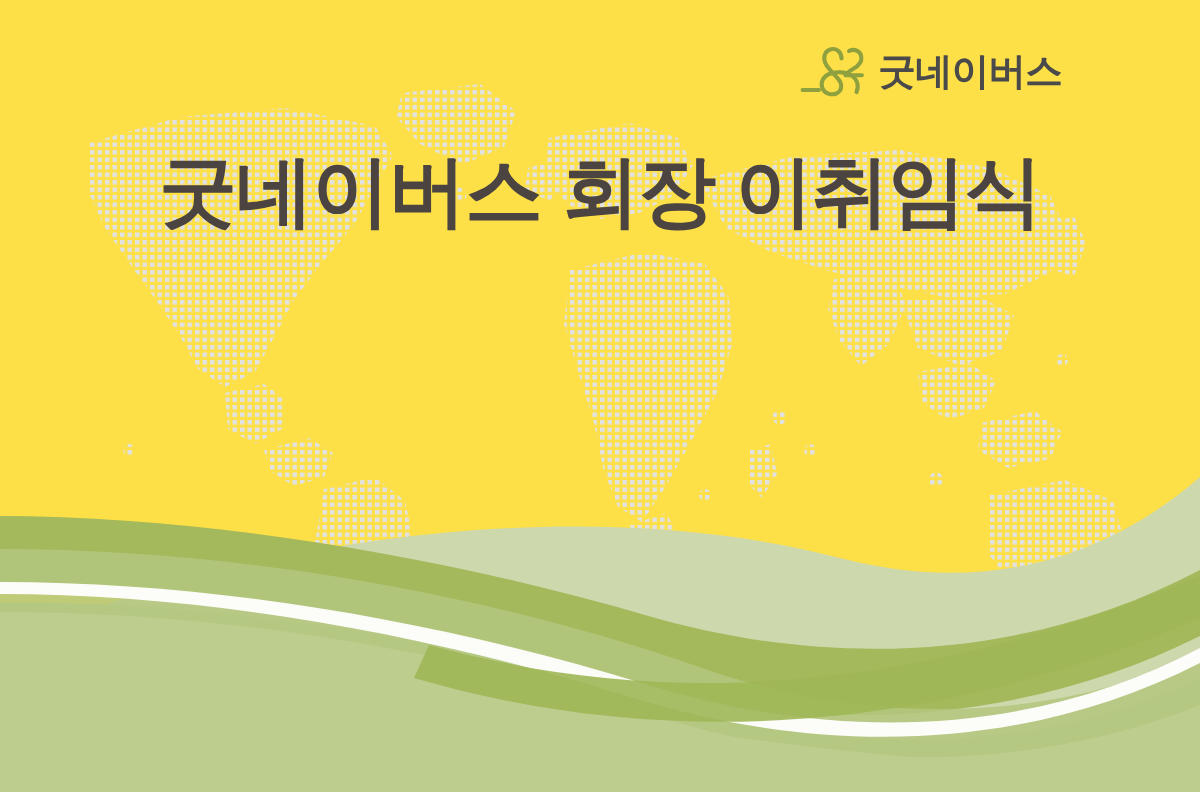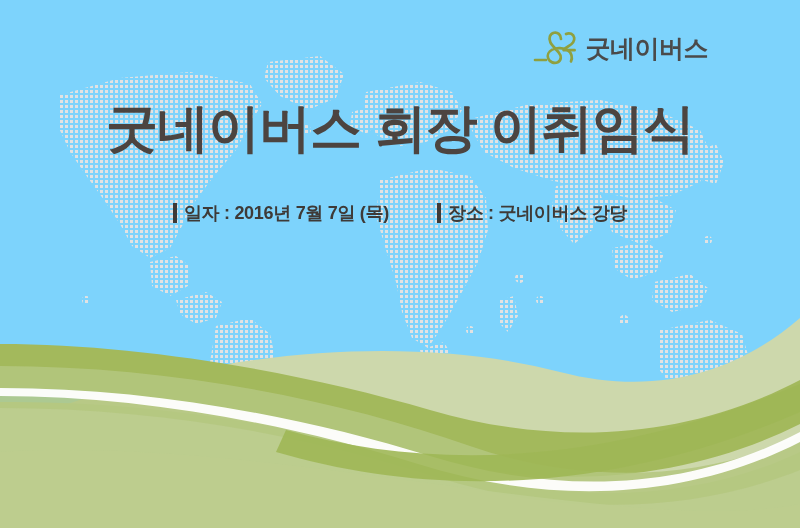--- a/index.html
+++ b/index.html
@@ -6,21 +6,21 @@
   html, body {
     width:800px; height:528px;
     font-family:"Liberation Sans", sans-serif;
     background:#ffffff;
     overflow:hidden;
   }
 
   .slide {
     position:relative;
     width:800px; height:528px;
-    background:#7dd3fc;
+    background:#fde047;
     overflow:hidden;
   }
 
   
   .map-layer {
     position:absolute;
     left:0; top:0;
     width:800px; height:528px;
     z-index:1;
     pointer-events:none;
@@ -199,24 +199,14 @@
                  C23.6,17.4 30.4,17.6 34.8,20.4 C38.6,22.8 39.8,27.4 38,31.4" stroke="#8fa03f" stroke-width="2.7" fill="none" stroke-linecap="round" stroke-linejoin="round"></path>
         <path d="M33,4 C36.6,2.2 40.6,4 41.2,7.8 C41.8,11.6 39,14.2 35.4,16.2
                  C33.2,17.4 31.4,18.6 30.6,20.2 L41.6,20.2" stroke="#8fa03f" stroke-width="2.7" fill="none" stroke-linecap="round" stroke-linejoin="round"></path>
       </svg>
     </span>
     <span class="logo-text">굿네이버스</span>
   </div>
 
   <h1 class="title">굿네이버스 회장 이취임식</h1>
 
-  <div class="subtitle">
-    <div class="sub-item">
-      <span class="sub-bar"></span>
-      <span class="sub-text">일자 : 2016년 7월 7일 (목)</span>
-    </div>
-    <div class="sub-item">
-      <span class="sub-bar"></span>
-      <span class="sub-text">장소 : 굿네이버스 강당</span>
-    </div>
-  </div>
 
 </div>
 
 </body></html>

